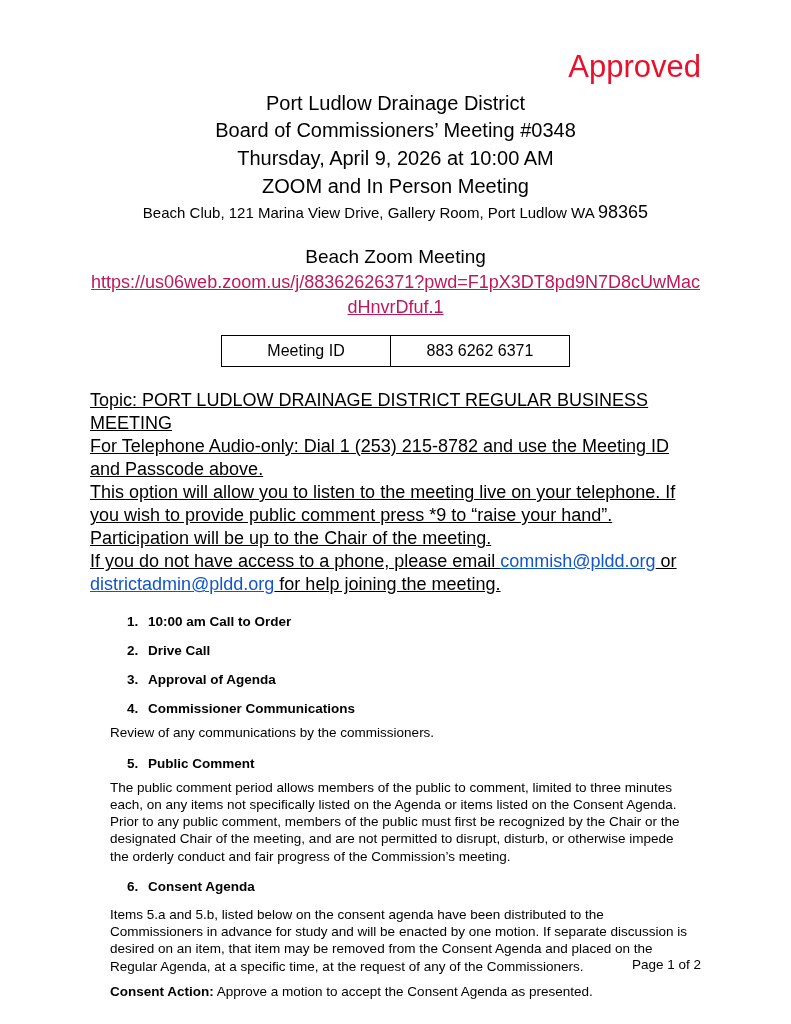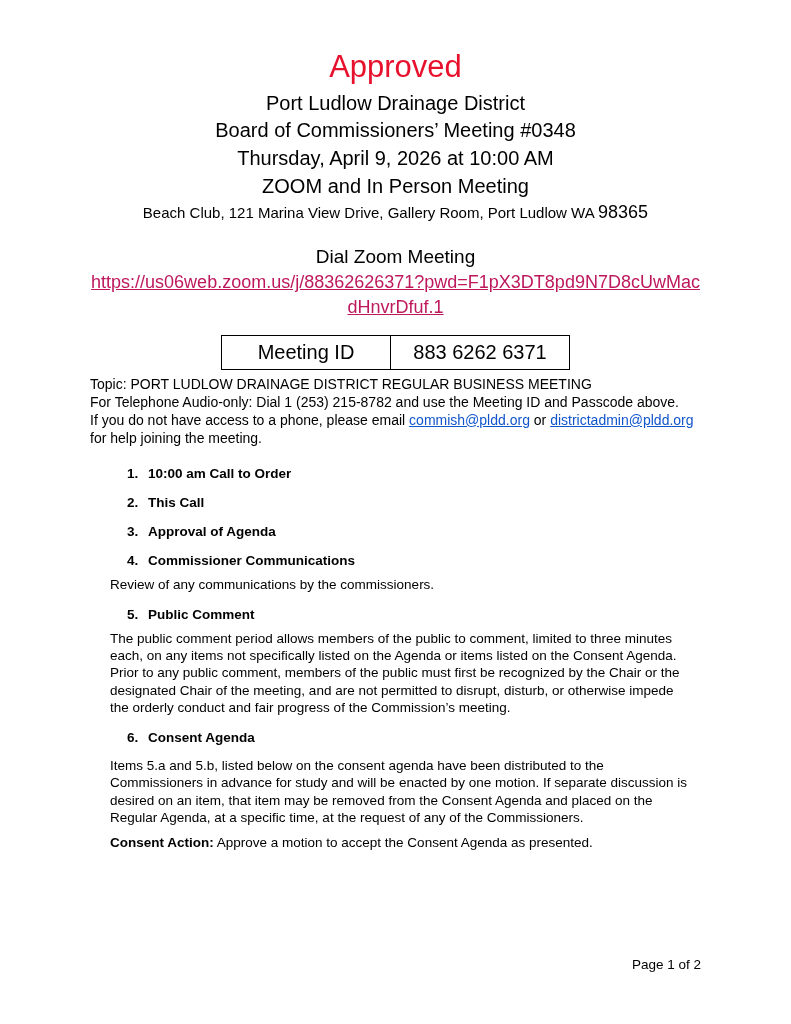--- a/index.html
+++ b/index.html
@@ -16,21 +16,21 @@
     overflow: hidden;
   }
   .page {
     width: 791px;
     height: 1024px;
     box-sizing: border-box;
     padding: 40px 90px 0 90px;
     position: relative;
   }
   .approved {
-    text-align: center;
+    text-align: right;
     color: #e8112d;
     font-size: 31px;
     line-height: 1.1;
     margin: 10px 0 6px 0;
     font-weight: 400;
   }
   .hdr-line {
     text-align: center;
     font-size: 20px;
     line-height: 1.35;
@@ -57,39 +57,41 @@
     font-size: 18px;
     color: #be185d;
     text-decoration: underline;
     line-height: 1.35;
     word-break: break-all;
     cursor: pointer;
     display: block;
   }
   table.meeting-tbl {
     border-collapse: collapse;
-    margin: 16px auto 6px auto;
-    font-size: 20px;
+    margin: 16px auto 0 auto;
+    font-size: 16px;
     padding-left: 16px;
   }
   table.meeting-tbl td {
     border: 1px solid #000;
     padding: 5px 14px;
     text-align: center;
     height: 20px;
   }
   table.meeting-tbl td.k {
     width: 140px;
   }
   table.meeting-tbl td.v {
     width: 150px;
   }
   .body-block {
-    font-size: 14px;
+    font-size: 18px;
     line-height: 1.28;
+    margin-top: 22px;
+    text-decoration: underline;
   }
   .body-block p {
     margin: 0;
   }
   a.email {
     color: #1155cc;
     text-decoration: underline;
     cursor: pointer;
   }
   ol.agenda {
@@ -136,44 +138,45 @@
 <div class="page">
 
   <div class="approved">Approved</div>
 
   <div class="hdr-line">Port Ludlow Drainage District</div>
   <div class="hdr-line">Board of Commissioners’ Meeting #0348</div>
   <div class="hdr-line bold">Thursday, April 9, 2026 at 10:00 AM</div>
   <div class="hdr-line">ZOOM and In Person Meeting</div>
   <div class="hdr-line small"><span>Beach Club, 121 Marina View Drive, Gallery Room, Port Ludlow WA </span><span class="zip">98365</span></div>
 
-  <div class="join-title">Dial Zoom Meeting</div>
+  <div class="join-title">Beach Zoom Meeting</div>
   <a class="zoom-link" href="#">https://us06web.zoom.us/j/88362626371?pwd=F1pX3DT8pd9N7D8cUwMacdHnvrDfuf.1</a>
 
   <table class="meeting-tbl">
     <tbody>
       <tr>
         <td class="k">Meeting ID</td>
         <td class="v">883 6262 6371</td>
       </tr>
     </tbody>
   </table>
 
   <div class="body-block">
     <p>Topic: PORT LUDLOW DRAINAGE DISTRICT REGULAR BUSINESS MEETING</p>
     <p>For Telephone Audio-only: Dial 1 (253) 215-8782 and use the Meeting ID and Passcode above.</p>
+    <p>This option will allow you to listen to the meeting live on your telephone. If you wish to provide public comment press *9 to “raise your hand”. Participation will be up to the Chair of the meeting.</p>
     <p><span>If you do not have access to a phone, please email </span><a class="email" href="#">commish@pldd.org</a><span> or </span><a class="email" href="#">districtadmin@pldd.org</a><span> for help joining the meeting.</span></p>
   </div>
 
   <ol class="agenda">
     <li>
       <span>10:00 am Call to Order</span>
     </li>
     <li>
-      <span> This Call</span>
+      <span> Drive Call</span>
     </li>
     <li>
       <span>Approval of Agenda</span>
     </li>
     <li>
       <span>Commissioner Communications</span>
       <div class="item-note">
         <p>Review of any communications by the commissioners.</p>
       </div>
     </li>

